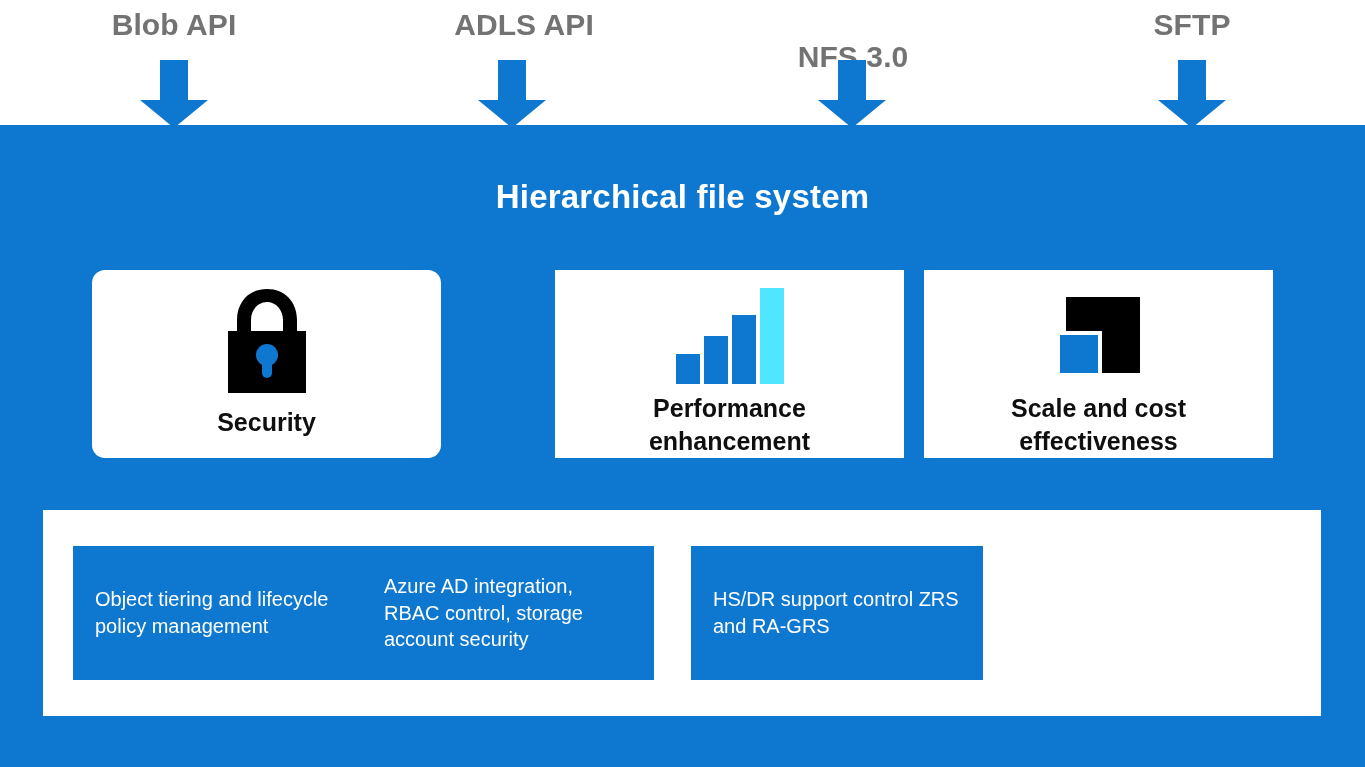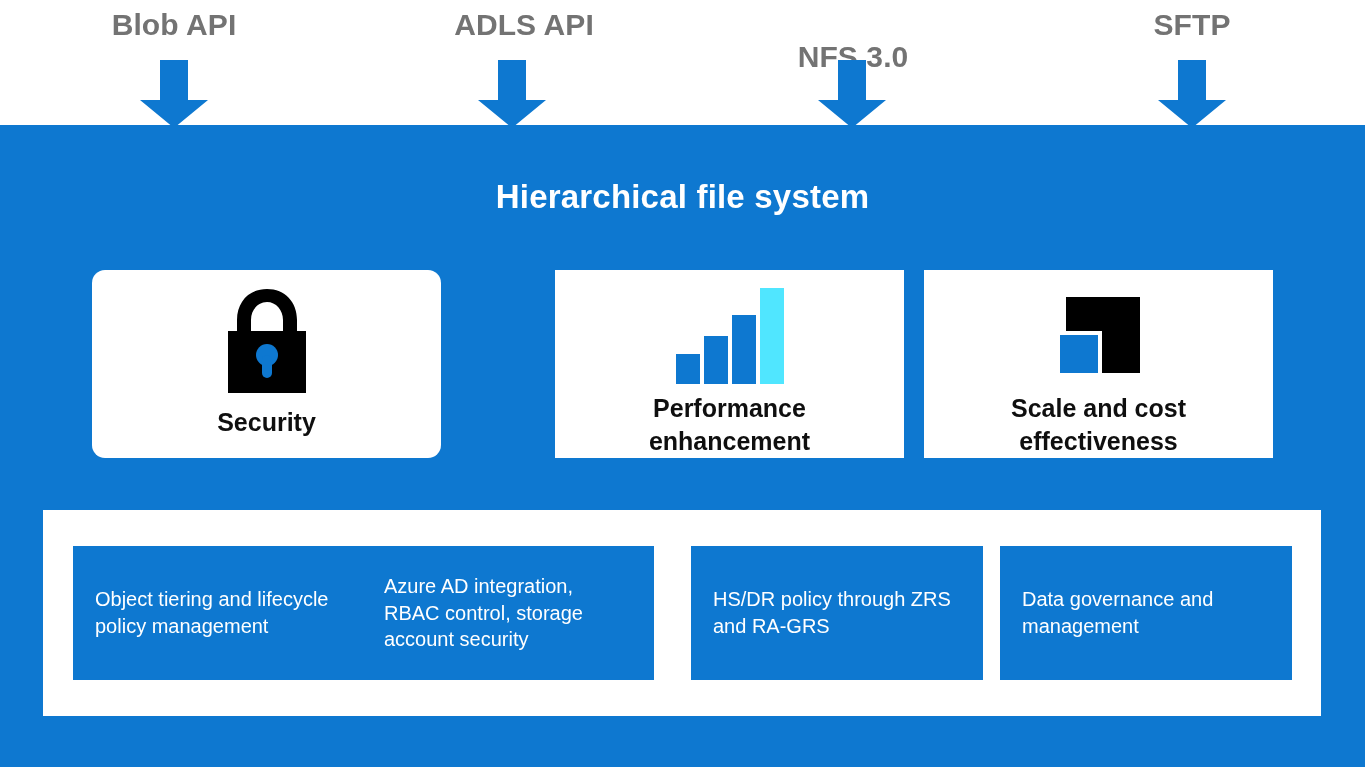--- a/index.html
+++ b/index.html
@@ -203,20 +203,17 @@
   </div>
 
   <div id="bottom-panel">
     <div class="cap-box" id="cap-0">
       <span class="cap-text">Object tiering and lifecycle policy management</span>
     </div>
     <div class="cap-box" id="cap-1">
       <span class="cap-text">Azure AD integration, RBAC control, storage account security</span>
     </div>
     <div class="cap-box" id="cap-2">
-      <span class="cap-text">HS/DR policy through ZRS and RA-GRS</span>
-    </div>
-    <div class="cap-box" id="cap-3">
-      <span class="cap-text">Data governance and management</span>
+      <span class="cap-text">HS/DR support control ZRS and RA-GRS</span>
     </div>
   </div>
 
 </div>
 
 </body></html>

